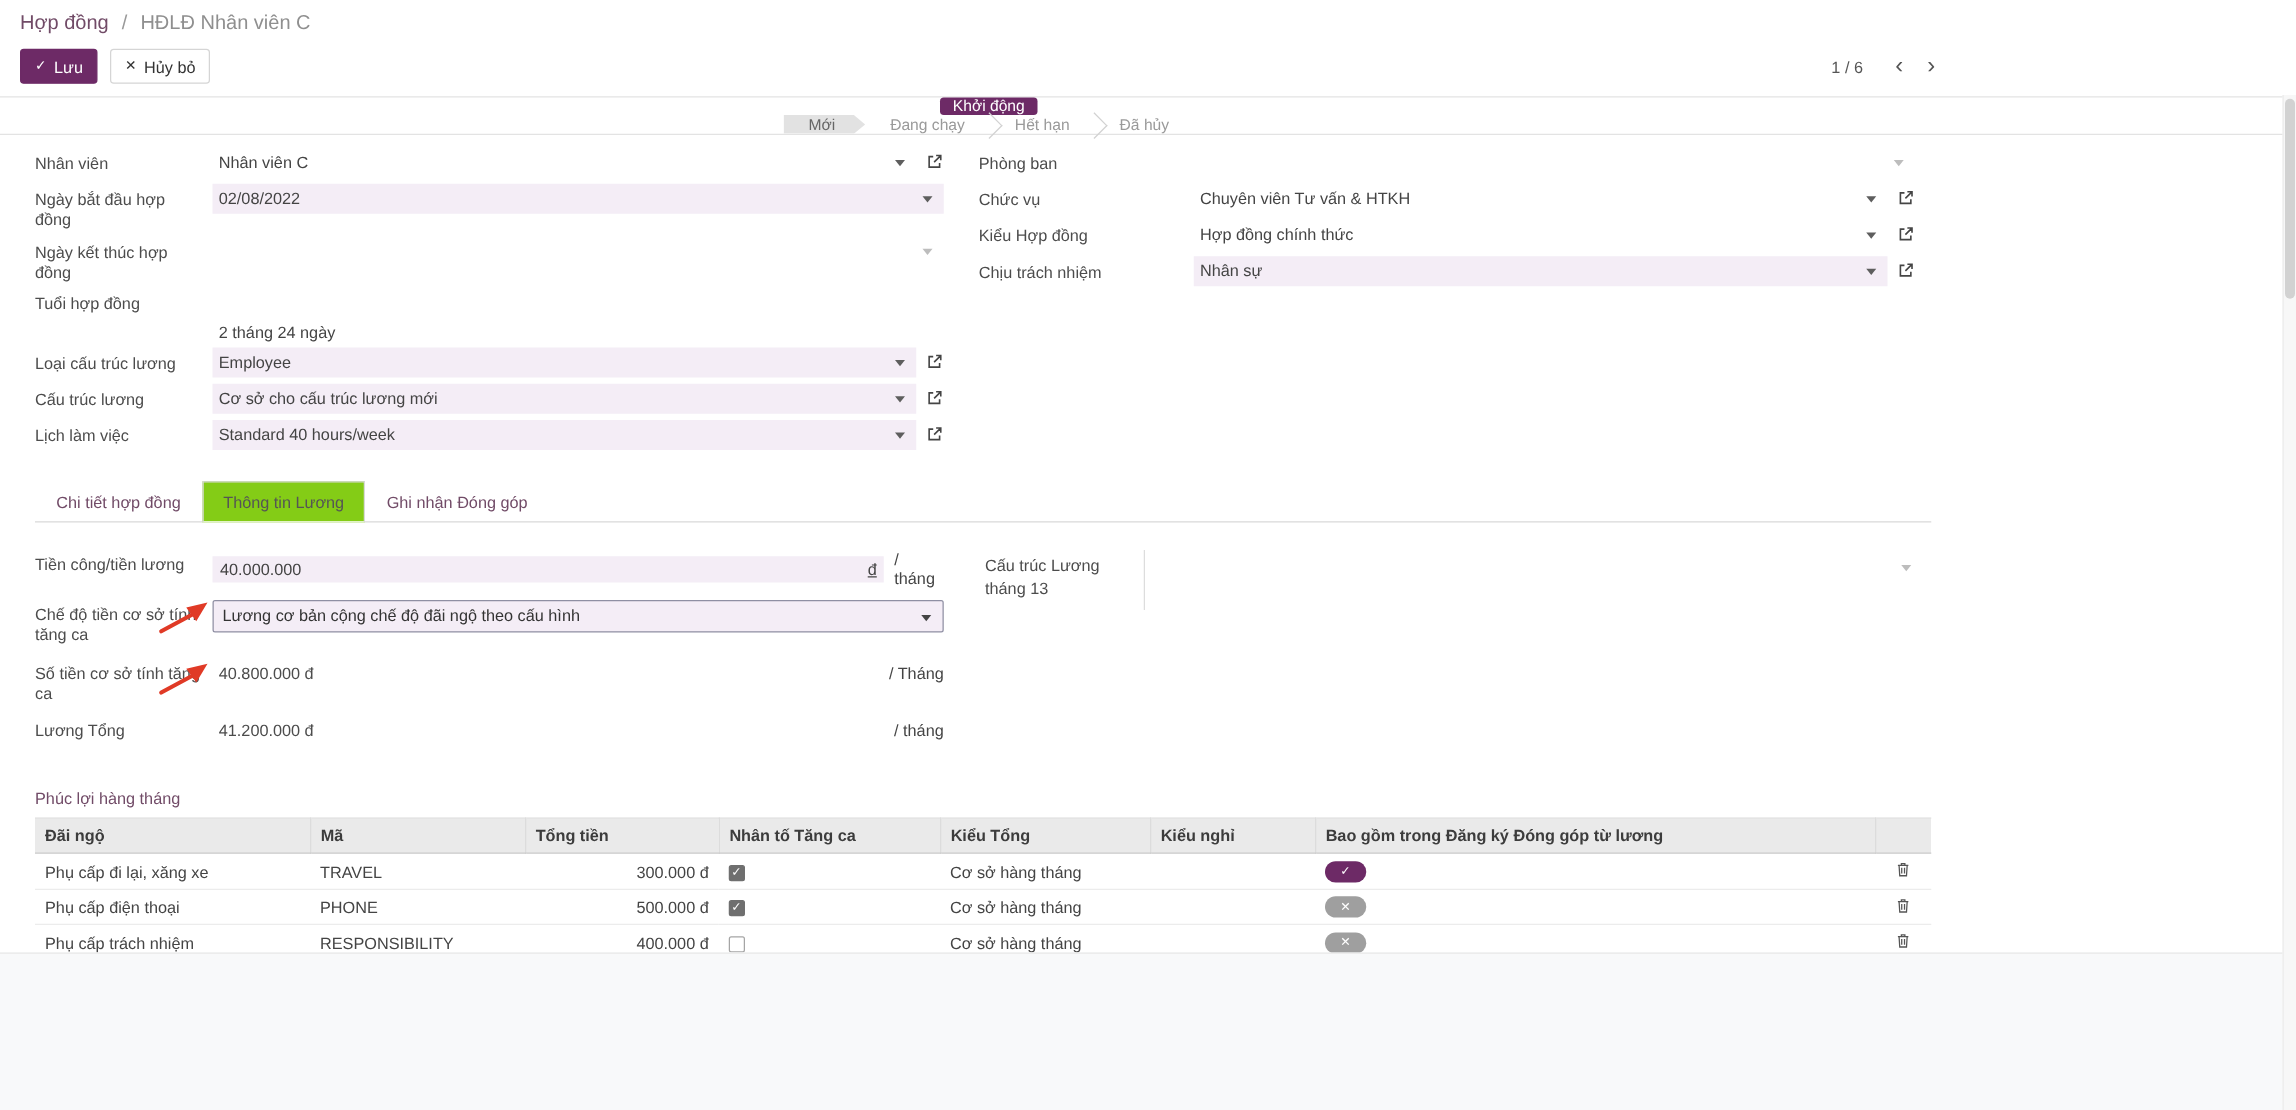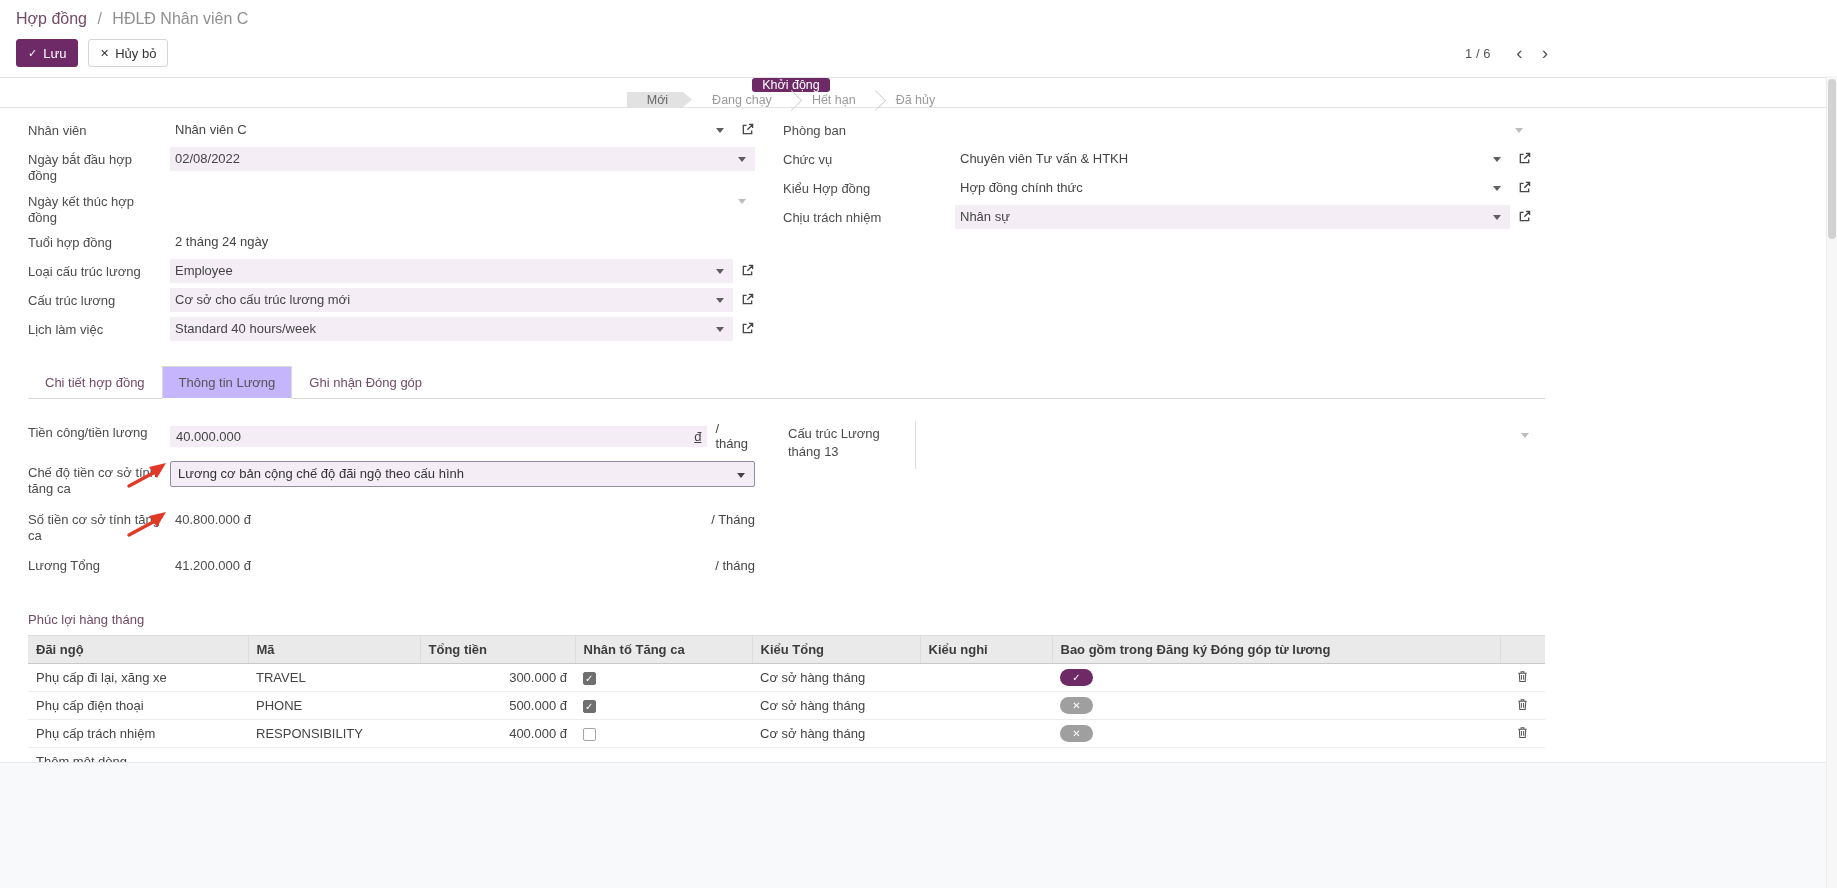--- a/index.html
+++ b/index.html
@@ -35,30 +35,30 @@
 
   
   .sheet{padding:10px 0 0 28px;}
   .top-grid{display:grid; grid-template-columns:727px 749px; column-gap:28px; align-items:start;}
   .frow{display:flex; min-height:29px; align-items:flex-start;}
   .frow > label{flex:0 0 142px; padding:5px 10px 4px 0; line-height:1.25; color:#4c4c4c;}
   .fgroup-right .frow > label{flex-basis:172px;}
   .fval{flex:1; display:flex; align-items:flex-start;}
   .fctl{flex:1; position:relative; min-height:24px; padding:4px 24px 4px 5px; line-height:16px; color:#444;}
   .fctl.hl{background:var(--highlight);}
-  .fctl.plain{padding-left:5px;}
+  .fctl.plain{padding-left:5px;margin-top:24px;}
   .caret{position:absolute; right:9px; top:10px; width:0; height:0; border-left:4px solid transparent; border-right:4px solid transparent; border-top:5px solid #5e5e5e;}
   .caret.light{border-top-color:#bdbdbd;}
   .ext{flex:0 0 14px; margin:5px 0 0 8px; color:#454545; cursor:pointer;}
   .ext svg{display:block;}
 
   
   .tabs{display:flex; margin-top:20px; width:1517px; border-bottom:1px solid #d9d9d9;}
   .tab{padding:8px 16px; color:var(--link); cursor:pointer; border:1px solid transparent; margin-bottom:-1px;}
-  .tab.active{background:#c4b5fd; color:#555; border-color:#d9d9d9 #d9d9d9 #fff;}
+  .tab.active{background:#84cc16; color:#555; border-color:#d9d9d9 #d9d9d9 #fff;}
 
   
   .salary-grid{display:grid; grid-template-columns:727px 762px; column-gap:28px; margin-top:22px;}
   .srow{display:flex; margin-bottom:10px; position:relative; align-items:flex-start;}
   .srow > label{flex:0 0 142px; padding:4px 10px 0 0; line-height:1.25;}
   .sval{flex:1; display:flex; align-items:center;}
   .wage-box{width:540px; display:flex; align-items:center; background:var(--highlight); padding:3px 6px;}
   .wage-box input{flex:1; border:0; background:transparent; font:inherit; color:#444; outline:none;}
   .cur{text-decoration:underline; color:#444; margin-left:6px;}
   .suffix{margin-left:8px; color:#444;}

